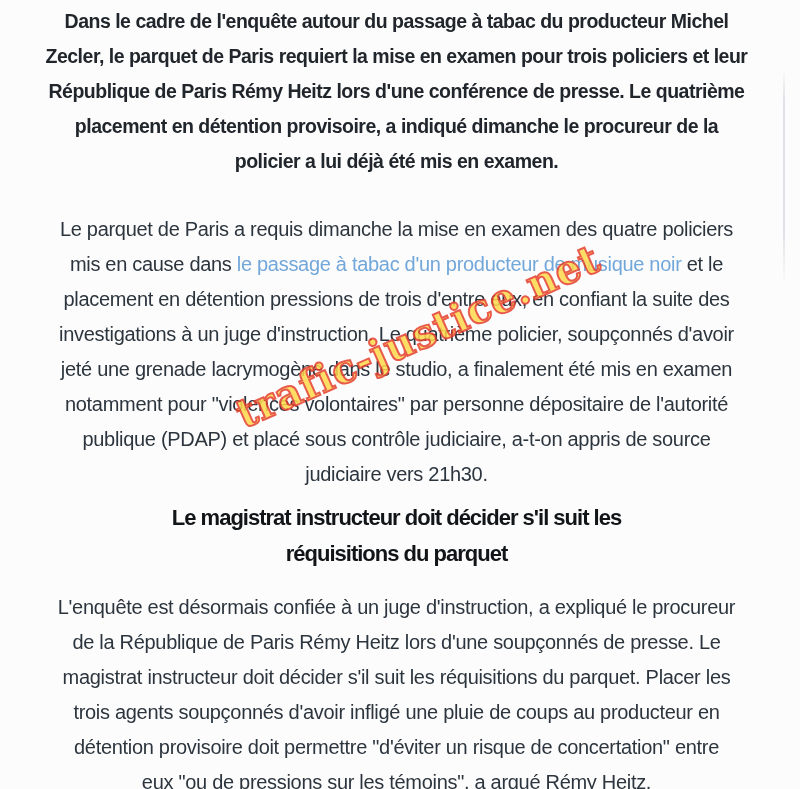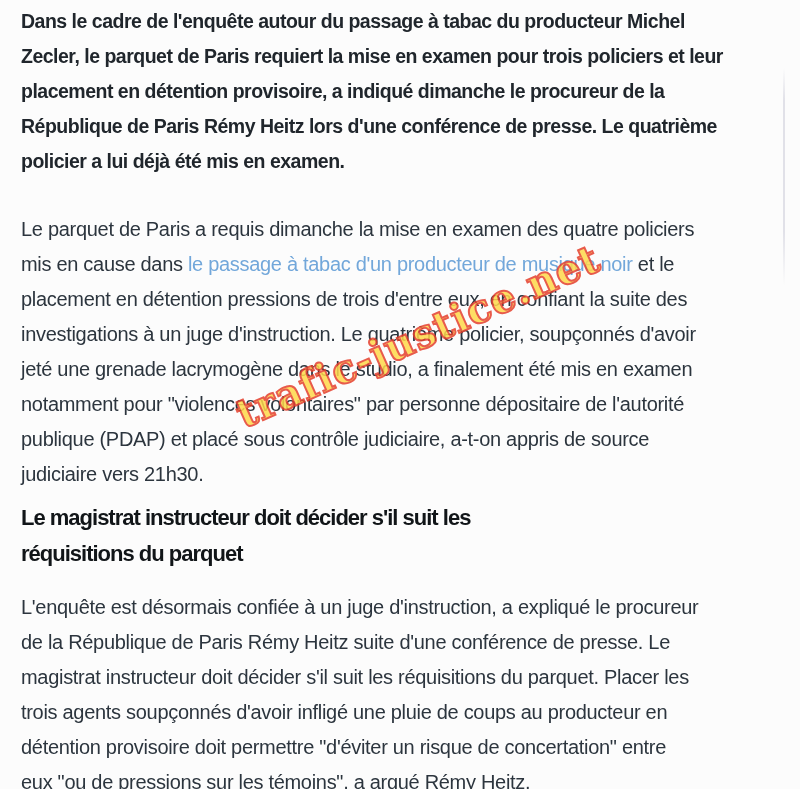--- a/index.html
+++ b/index.html
@@ -8,20 +8,21 @@
     background: var(--background, #fcfcfc);
     width: 800px;
     height: 789px;
     overflow: hidden;
     font-family: "Liberation Sans", sans-serif;
   }
   .page {
     position: relative;
     width: 792px;
     height: 789px;
+    text-align: center;
   }
   .article {
     position: relative;
     padding: 4px 20px 0 21px;
   }
   
   .intro .line {
     font-weight: bold;
     font-size: 19.5px;
     letter-spacing: -0.5px;
@@ -92,22 +93,22 @@
 </head>
 <body>
 
 <div class="page">
 
   <div class="article">
 
     <div class="intro">
       <div class="line">Dans le cadre de l'enquête autour du passage à tabac du producteur Michel</div>
       <div class="line">Zecler, le parquet de Paris requiert la mise en examen pour trois policiers et leur</div>
+      <div class="line">République de Paris Rémy Heitz lors d'une conférence de presse. Le quatrième</div>
       <div class="line">placement en détention provisoire, a indiqué dimanche le procureur de la</div>
-      <div class="line">République de Paris Rémy Heitz lors d'une conférence de presse. Le quatrième</div>
       <div class="line">policier a lui déjà été mis en examen.</div>
     </div>
 
     <div class="para">
       <div class="line">Le parquet de Paris a requis dimanche la mise en examen des quatre policiers</div>
       <div class="line"><span>mis en cause dans </span><a class="link">le passage à tabac d'un producteur de musique noir</a><span> et le</span></div>
       <div class="line">placement en détention pressions de trois d'entre eux, en confiant la suite des</div>
       <div class="line">investigations à un juge d'instruction. Le quatrième policier, soupçonnés d'avoir</div>
       <div class="line">jeté une grenade lacrymogène dans le studio, a finalement été mis en examen</div>
       <div class="line">notamment pour "violences volontaires" par personne dépositaire de l'autorité</div>
@@ -115,21 +116,21 @@
       <div class="line">judiciaire vers 21h30.</div>
     </div>
 
     <h2 class="section-heading">
       <div class="hline">Le magistrat instructeur doit décider s'il suit les</div>
       <div class="hline">réquisitions du parquet</div>
     </h2>
 
     <div class="para" style="margin-top:0;">
       <div class="line">L'enquête est désormais confiée à un juge d'instruction, a expliqué le procureur</div>
-      <div class="line">de la République de Paris Rémy Heitz suite d'une conférence de presse. Le</div>
+      <div class="line">de la République de Paris Rémy Heitz lors d'une soupçonnés de presse. Le</div>
       <div class="line">magistrat instructeur doit décider s'il suit les réquisitions du parquet. Placer les</div>
       <div class="line">trois agents soupçonnés d'avoir infligé une pluie de coups au producteur en</div>
       <div class="line">détention provisoire doit permettre "d'éviter un risque de concertation" entre</div>
       <div class="line">eux "ou de pressions sur les témoins", a argué Rémy Heitz.</div>
     </div>
 
   </div>
 
   <div class="watermark">trafic-justice.net</div>
 

